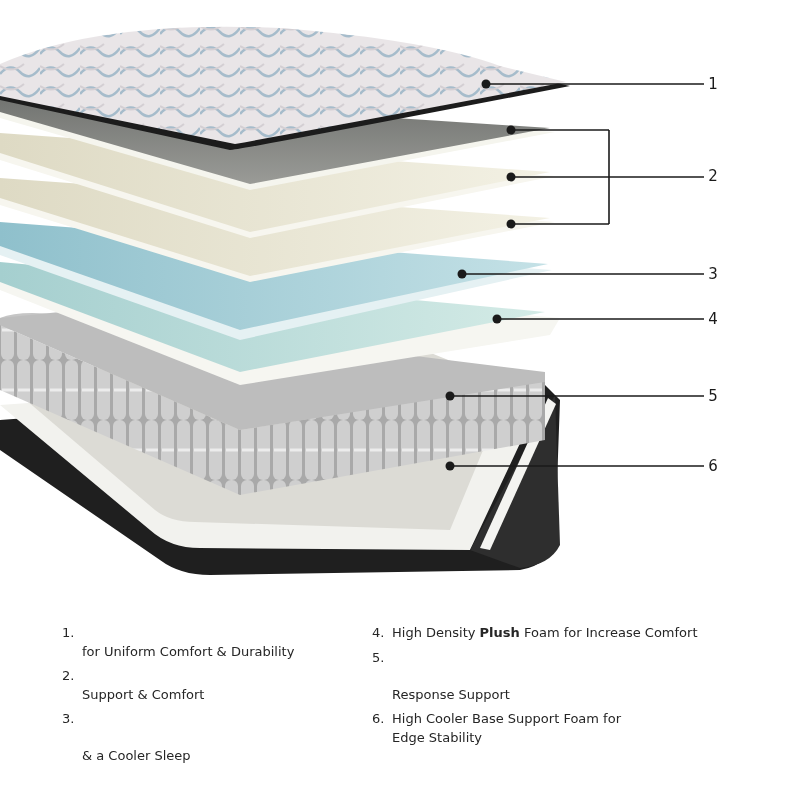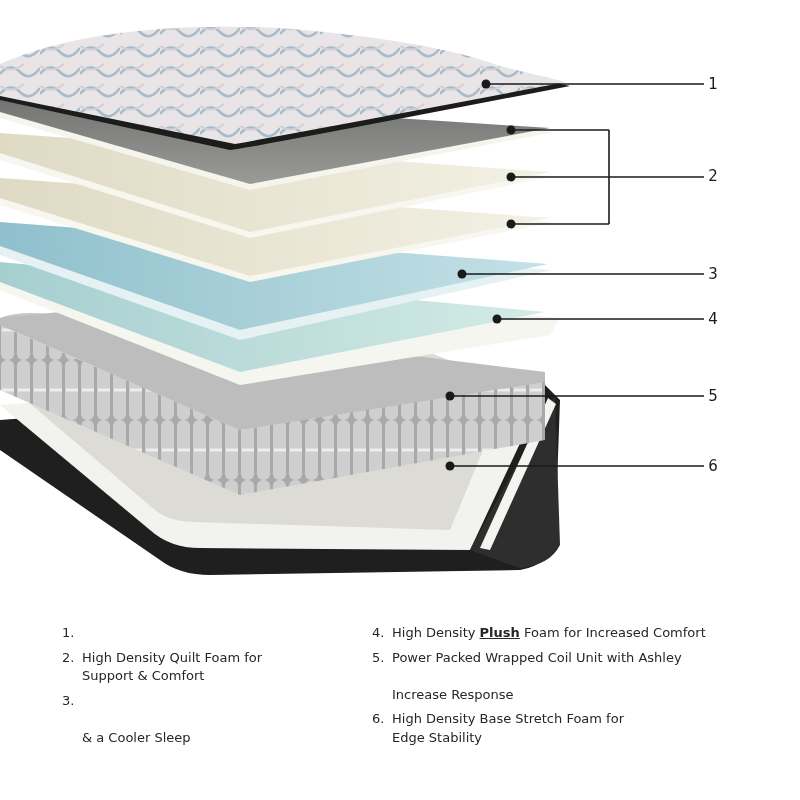--- a/index.html
+++ b/index.html
@@ -5,21 +5,21 @@
   html, body { margin:0; padding:0; background:#ffffff; }
   body { width:800px; height:800px; position:relative; overflow:hidden; font-family:"DejaVu Sans", sans-serif; color:#222; }
   #diagram { position:absolute; left:0; top:0; width:800px; height:600px; }
   .callout-num { position:absolute; font-size:15px; color:#1a1a1a; width:20px; text-align:center; }
   .legend { position:absolute; top:624px; font-size:13px; line-height:18.5px; color:#262626; }
   .legend.left { left:62px; width:300px; }
   .legend.right { left:372px; width:380px; }
   .legend-item { display:flex; margin-bottom:6px; }
   .legend-item .num { width:20px; flex:none; }
   .legend-item .txt { flex:1; }
-  .legend-item b { font-weight:bold;text-decoration:underline; }
+  .legend-item b { font-weight:bold; }
 </style>
 </head>
 <body>
 
 <svg id="diagram" viewBox="0 0 800 600" xmlns="http://www.w3.org/2000/svg">
   <defs>
     <linearGradient id="gQuilt" x1="0" y1="0" x2="0" y2="1">
       <stop offset="0" stop-color="#6f716e"></stop>
         <stop offset="1" stop-color="#9a9b97"></stop>
     </linearGradient>
@@ -110,38 +110,38 @@
 <span class="callout-num" style="left:703px;top:75px">1</span>
 <span class="callout-num" style="left:703px;top:167px">2</span>
 <span class="callout-num" style="left:703px;top:265px">3</span>
 <span class="callout-num" style="left:703px;top:310px">4</span>
 <span class="callout-num" style="left:703px;top:387px">5</span>
 <span class="callout-num" style="left:703px;top:457px">6</span>
 
 <div class="legend left">
   <div class="legend-item">
     <span class="num">1.</span>
-    <span class="txt"><br></span>
+    <span class="txt"><br><span>for Uniform Comfort &amp; Durability</span></span>
   </div>
   <div class="legend-item">
     <span class="num">2.</span>
-    <span class="txt"><span>High Density Quilt Foam for</span><br><span>Support &amp; Comfort</span></span>
+    <span class="txt"><br><span>Support &amp; Comfort</span></span>
   </div>
   <div class="legend-item">
     <span class="num">3.</span>
     <span class="txt"><br><br><span>&amp; a Cooler Sleep</span></span>
   </div>
 </div>
 
 <div class="legend right">
   <div class="legend-item">
     <span class="num">4.</span>
-    <span class="txt"><span>High Density </span><b>Plush</b><span> Foam for Increased Comfort</span></span>
+    <span class="txt"><span>High Density </span><b>Plush</b><span> Foam for Increase Comfort</span></span>
   </div>
   <div class="legend-item">
     <span class="num">5.</span>
-    <span class="txt"><span>Power Packed Wrapped Coil Unit with Ashley</span><br><br><span>Increase Response</span></span>
+    <span class="txt"><br><br><span>Response Support</span></span>
   </div>
   <div class="legend-item">
     <span class="num">6.</span>
-    <span class="txt"><span>High Density Base Stretch Foam for</span><br><span>Edge Stability</span></span>
+    <span class="txt"><span>High Cooler Base Support Foam for</span><br><span>Edge Stability</span></span>
   </div>
 </div>
 
 </body></html>

